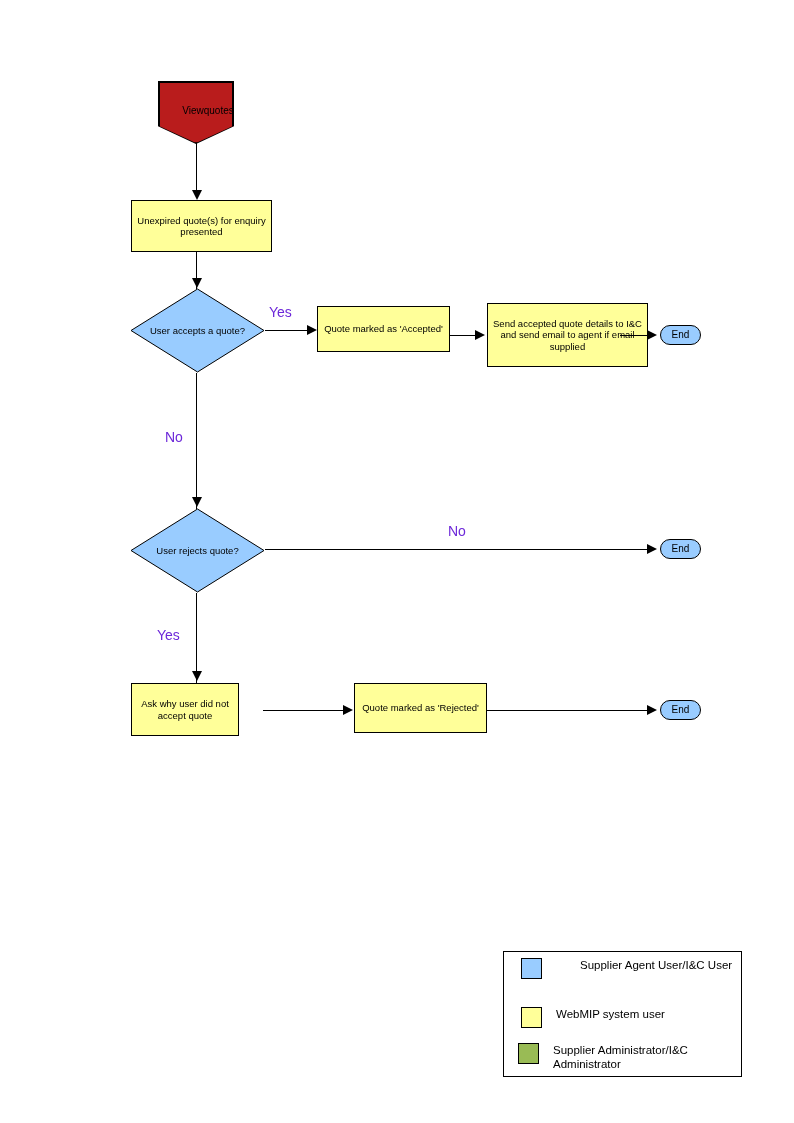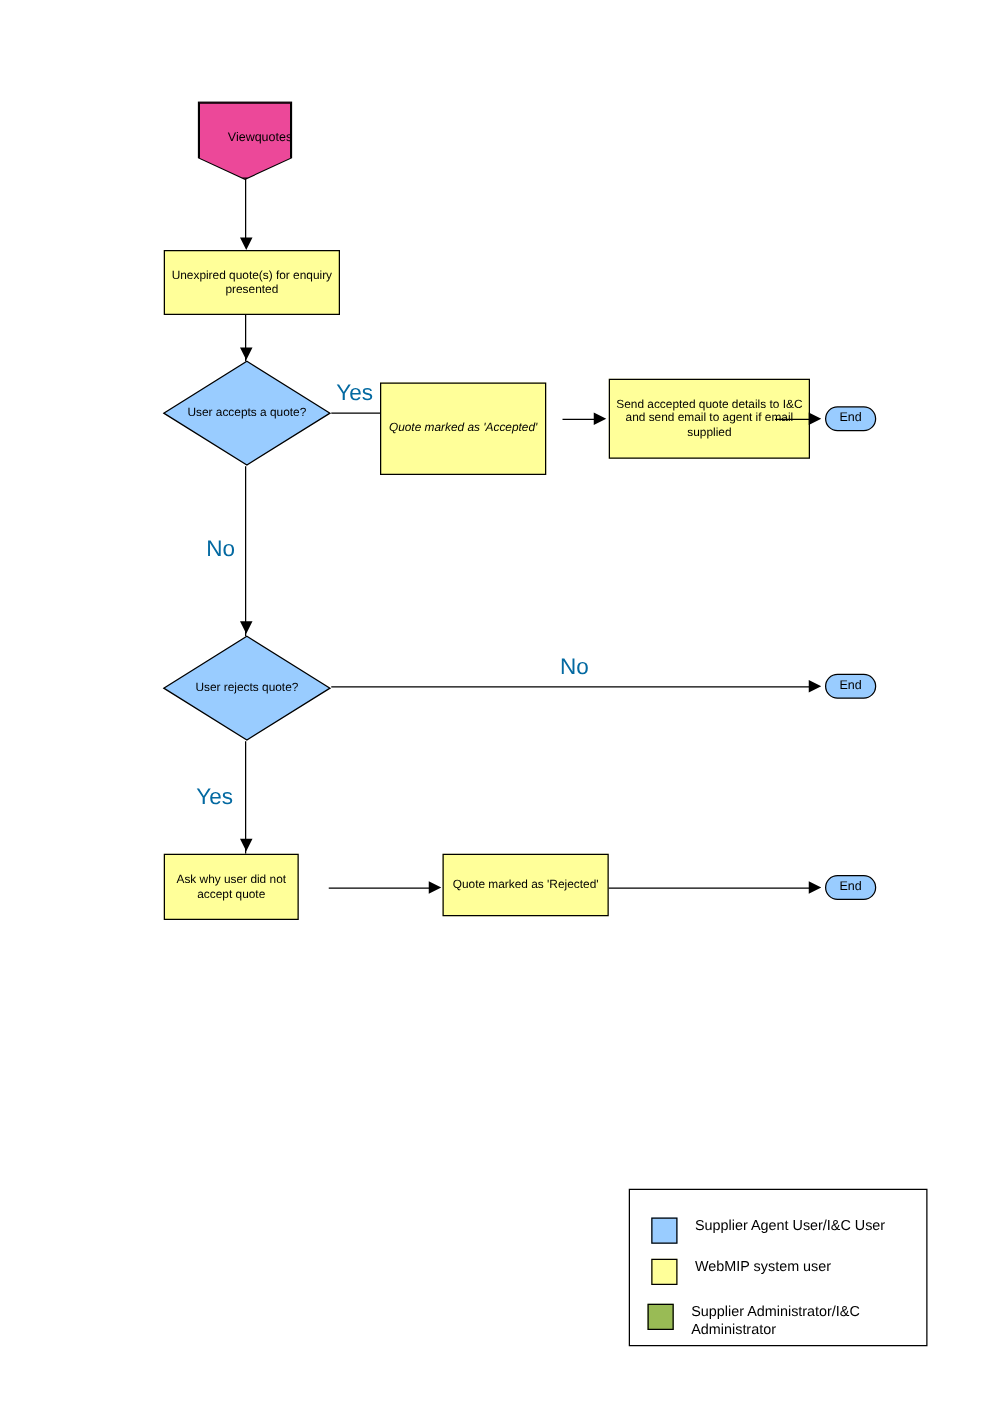--- a/index.html
+++ b/index.html
@@ -37,21 +37,21 @@
   }
   
   .terminator {
     background: #99ccff;
     border: 1px solid #000000;
     border-radius: 11px;
     font-size: 10px;
   }
   
   .start {
-    background: #ec4899;
+    background: #b91c1c;
     border: 1px solid #000000;
     font-size: 10px;
     clip-path: polygon(0% 0%, 100% 0%, 100% 72%, 50% 100%, 0% 72%);
     -webkit-clip-path: polygon(0% 0%, 100% 0%, 100% 72%, 50% 100%, 0% 72%);
     align-items: flex-start;
     padding-top: 22px;
     padding-left: 24px;
   }
   .start-border {
     position: absolute;
@@ -99,22 +99,22 @@
   .arrow-right {
     position: absolute;
     width: 0; height: 0;
     border-top: 5px solid transparent;
     border-bottom: 5px solid transparent;
     border-left: 10px solid #000000;
   }
   
   .branch-label {
     position: absolute;
-    font-size: 18px;
-    color: #0369a1;
+    font-size: 14px;
+    color: #6d28d9;
     line-height: 1;
     white-space: nowrap;
   }
   
   #legend {
     position: absolute;
     box-sizing: border-box;
     background: #ffffff;
     border: 1px solid #000000;
   }
@@ -162,21 +162,21 @@
     <svg width="135" height="85" viewBox="0 0 135 85">
       <polygon points="67.5,1 134,42.5 67.5,84 1,42.5" fill="#99ccff" stroke="#000000" stroke-width="1"></polygon>
     </svg>
     <div class="dlabel">User accepts a quote?</div>
   </div>
 
   <div class="line-h" style="left:265px; top:330px; width:45px;"></div>
   <div class="arrow-right" style="left:307px; top:325px;"></div>
   <div class="branch-label" style="left:269px; top:305px;">Yes</div>
 
-  <div class="node task" style="left:304px; top:306px; width:133px; height:74px;font-style:italic;">
+  <div class="node task" style="left:317px; top:306px; width:133px; height:46px;">
     <span>Quote  marked as 'Accepted'</span>
   </div>
 
   <div class="line-h" style="left:450px; top:335px; width:26px;"></div>
   <div class="arrow-right" style="left:475px; top:330px;"></div>
 
   <div class="node task" style="left:487px; top:303px; width:161px; height:64px;">
     <span>Send accepted quote details to I&amp;C and send email to agent if email supplied</span>
   </div>
 
@@ -223,21 +223,21 @@
 
   <div class="line-h" style="left:487px; top:710px; width:161px;"></div>
   <div class="arrow-right" style="left:647px; top:705px;"></div>
 
   <div class="node terminator" style="left:660px; top:700px; width:41px; height:20px;">
     <span>End</span>
   </div>
 
   <div id="legend" style="left:503px; top:951px; width:239px; height:126px;">
 
-    <div class="legend-row" style="left:17px; top:22px;">
+    <div class="legend-row" style="left:17px; top:6px;gap:24px;">
       <span class="swatch" style="background:#99ccff;"></span>
       <span class="legend-text">Supplier Agent User/I&amp;C User</span>
     </div>
 
     <div class="legend-row" style="left:17px; top:55px;">
       <span class="swatch" style="background:#ffff99;"></span>
       <span class="legend-text">WebMIP system user</span>
     </div>
 
     <div class="legend-row" style="left:14px; top:91px;">

